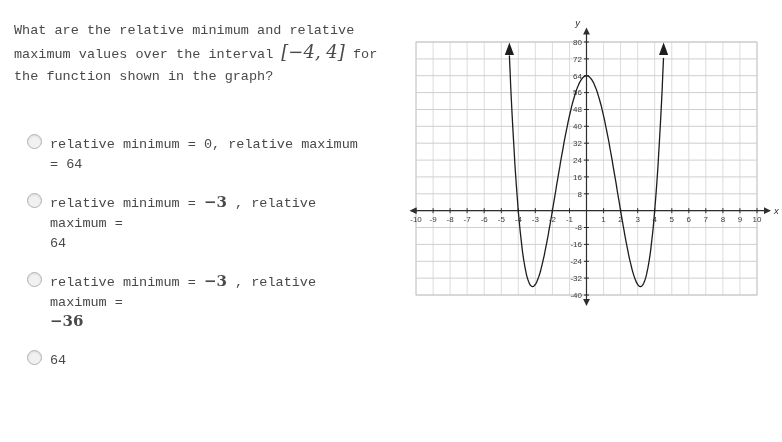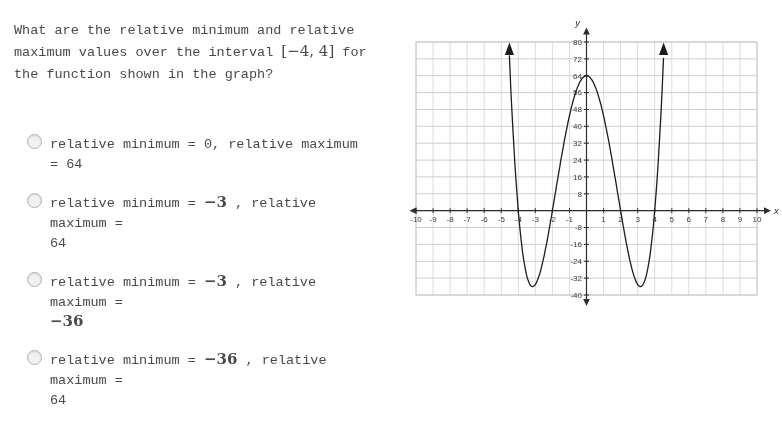--- a/index.html
+++ b/index.html
@@ -45,21 +45,22 @@
     margin-right: 8px;
   }
   .option-text {
     font-size: 13.5px;
     line-height: 19px;
     color: #4a4a4a;
   }
   .seg-sans { font-family: Liberation Mono, monospace; }
   .seg-math {
     font-family: "DejaVu Serif", serif;
-    font-size: 15px;
+    font-size: 18px;
+    font-style: italic;
   }
   .seg-math-bold {
     font-family: "DejaVu Serif", serif;
     font-size: 15px;
     font-weight: bold;
   }
   .graph-wrap {
     position: absolute;
     left: 408px;
     top: 12px;
@@ -92,21 +93,20 @@
     <div class="option">
       <span class="radio"></span>
       <div class="option-text">
         <div><span class="seg-sans">relative minimum = </span><span class="seg-math-bold">−3</span><span class="seg-sans"> , relative maximum =</span></div>
         <div><span class="seg-math-bold">−36</span></div>
       </div>
     </div>
     <div class="option">
       <span class="radio"></span>
       <div class="option-text">
-        <div><span class="seg-sans">relative minimum = </span><span class="seg-math-bold">−36</span><span class="seg-sans"> , relative maximum =</span></div>
         <div><span class="seg-sans">64</span></div>
       </div>
     </div>
   </div>
 
 <div class="graph-wrap">
   <svg id="graph" width="372" height="300" viewBox="0 0 372 300">
       <line x1="8.0" y1="30" x2="8.0" y2="283" stroke="#dcdcdc" stroke-width="1"></line>
       <line x1="25.1" y1="30" x2="25.1" y2="283" stroke="#dcdcdc" stroke-width="1"></line>
       <line x1="42.1" y1="30" x2="42.1" y2="283" stroke="#dcdcdc" stroke-width="1"></line>

